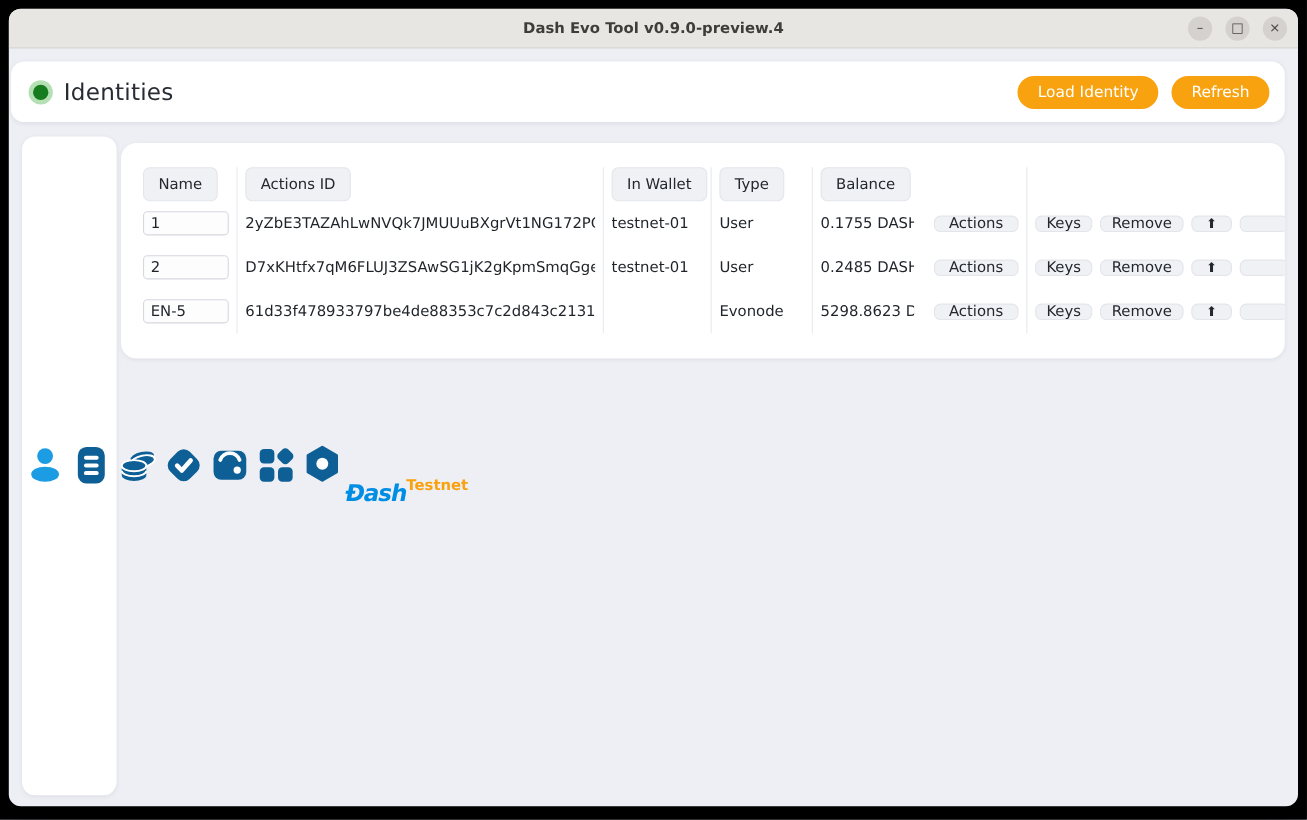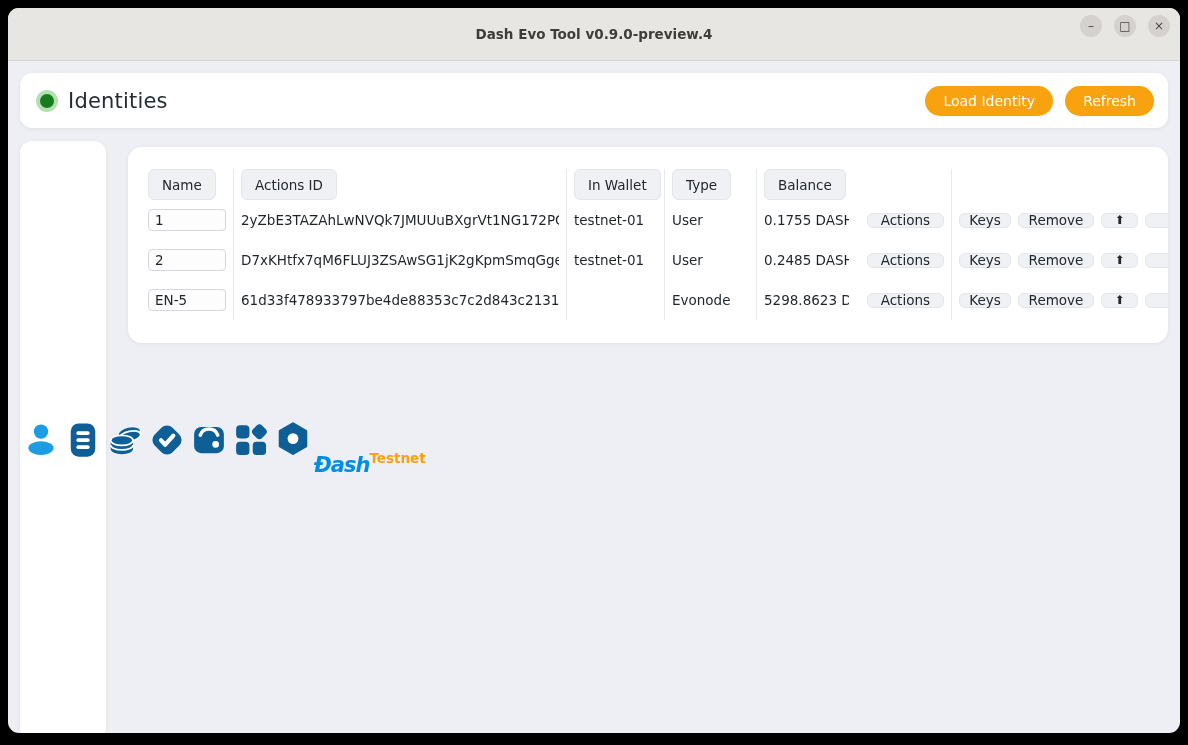--- a/index.html
+++ b/index.html
@@ -3,31 +3,31 @@
 <meta charset="utf-8">
 <style>
   * { margin:0; padding:0; box-sizing:border-box; }
   html,body { width:1188px; height:745px; background:#000; font-family:"DejaVu Sans","Liberation Sans",sans-serif; }
 
   .window { position:absolute; left:8px; top:8px; width:1172px; height:725px;
             border-radius:11px; overflow:hidden; background:#edeff4;
             box-shadow:0 6px 24px rgba(0,0,0,.5); }
 
   
-  .titlebar { height:53px; background:#e8e6e3; border-bottom:1px solid #d7d5d2;
+  .titlebar { height:36px; background:#e8e6e3; border-bottom:1px solid #d7d5d2;
               display:flex; align-items:center; justify-content:center; position:relative; }
   .titlebar .title { font-size:13.5px; font-weight:bold; color:#3f3d3a; }
   .win-controls { position:absolute; right:10px; top:7px; display:flex; gap:12px; }
   .win-btn { width:22px; height:22px; border-radius:50%; background:#d4d1ce; color:#4a4743;
              display:flex; align-items:center; justify-content:center;
              font-size:12px; line-height:1; cursor:default; }
   .win-btn span { transform:translateY(-0.5px); }
 
   
-  .header-card { margin:12px 12px 0 12px; height:55px; background:#fff; border-radius:12px;
+  .header-card { margin:12px 12px 0 2px; height:55px; background:#fff; border-radius:12px;
                  box-shadow:0 1px 4px rgba(60,70,90,.08);
                  display:flex; align-items:center; padding:0 14px 0 16px; }
   .status-dot { width:22px; height:22px; border-radius:50%; background:#b4e0b4;
                 display:flex; align-items:center; justify-content:center; margin-right:10px; }
   .status-dot::after { content:""; width:14px; height:14px; border-radius:50%; background:#177c1d; }
   .page-title { font-size:21px; font-weight:500; color:#262c34; letter-spacing:.2px; }
   .header-spacer { flex:1; }
   .pill-btn { height:30px; border:none; border-radius:15px; background:#f9a20f; color:#fff;
               font-family:inherit; font-size:14px; padding:0 18px; margin-left:12px; cursor:pointer; }
 
@@ -38,21 +38,21 @@
              box-shadow:0 1px 4px rgba(60,70,90,.08);
              display:flex; flex-direction:row; align-items:center; padding-top:27px; }
   .side-icon { width:44px; height:44px; margin-bottom:28px; display:flex;
                align-items:center; justify-content:center; cursor:pointer; }
   .side-icon svg { width:42px; height:42px; display:block; }
   .dash-logo { margin-top:22px; font-size:21px; font-weight:bold; font-style:italic;
                color:#008de4; letter-spacing:-1px; cursor:pointer; }
   .network-label { margin-top:8px; font-size:13.5px; font-weight:bold; color:#f9a20f; }
 
   
-  .main-card { flex:1; margin-left:22px; margin-top:6px; height:196px; background:#fff;
+  .main-card { flex:1; margin-left:4px; margin-top:6px; height:196px; background:#fff;
                border-radius:14px; box-shadow:0 1px 4px rgba(60,70,90,.08);
                padding:22px 0 0 20px; overflow:hidden; }
 
   .tbl { display:grid;
          grid-template-columns:78px 1px 318px 1px 83px 1px 77px 1px 180px 1px 52px 76px 37px 44px;
          grid-template-rows:31px 40px 40px 40px;
          column-gap:7px; align-items:center; }
   .c1{grid-column:1} .c3{grid-column:3} .c5{grid-column:5} .c7{grid-column:7}
   .c9{grid-column:9} .c11{grid-column:11} .c12{grid-column:12} .c13{grid-column:13} .c14{grid-column:14}
   .r1{grid-row:1} .r2{grid-row:2} .r3{grid-row:3} .r4{grid-row:4}

